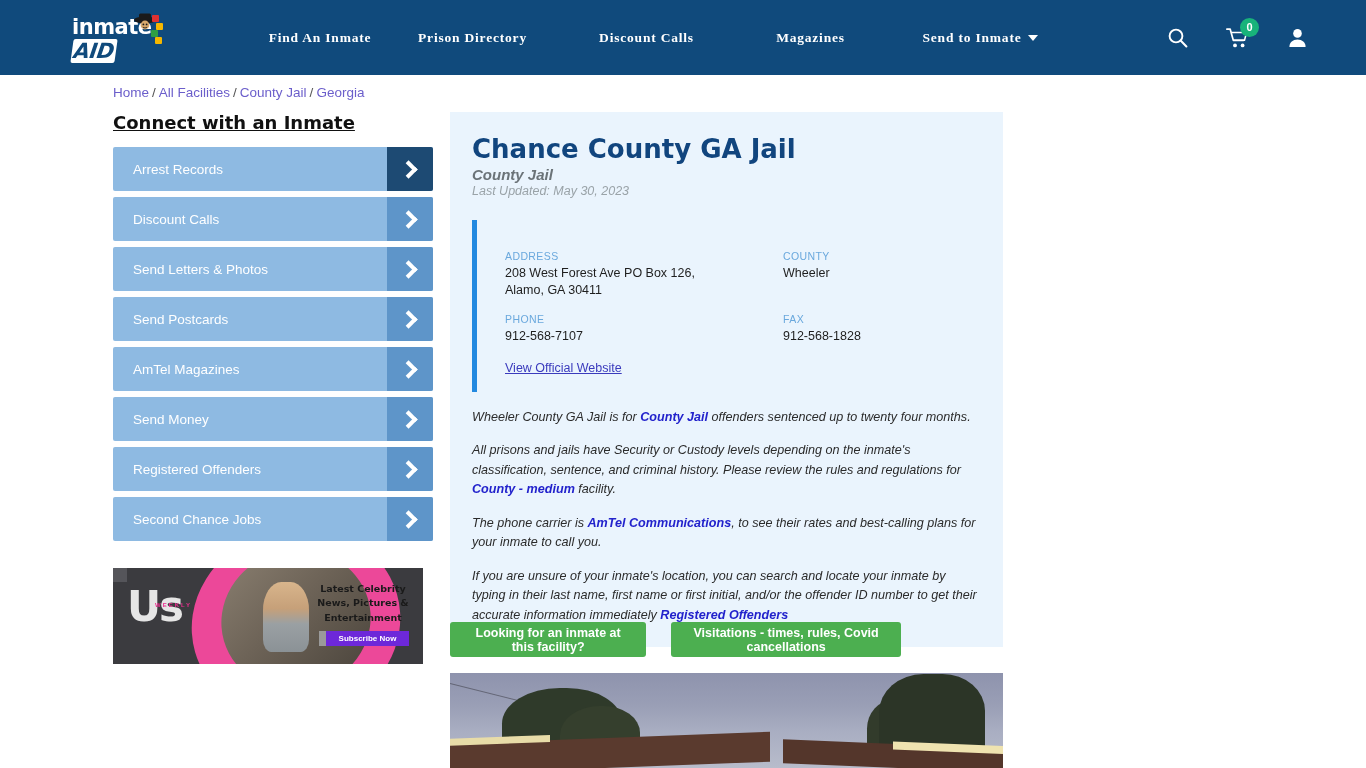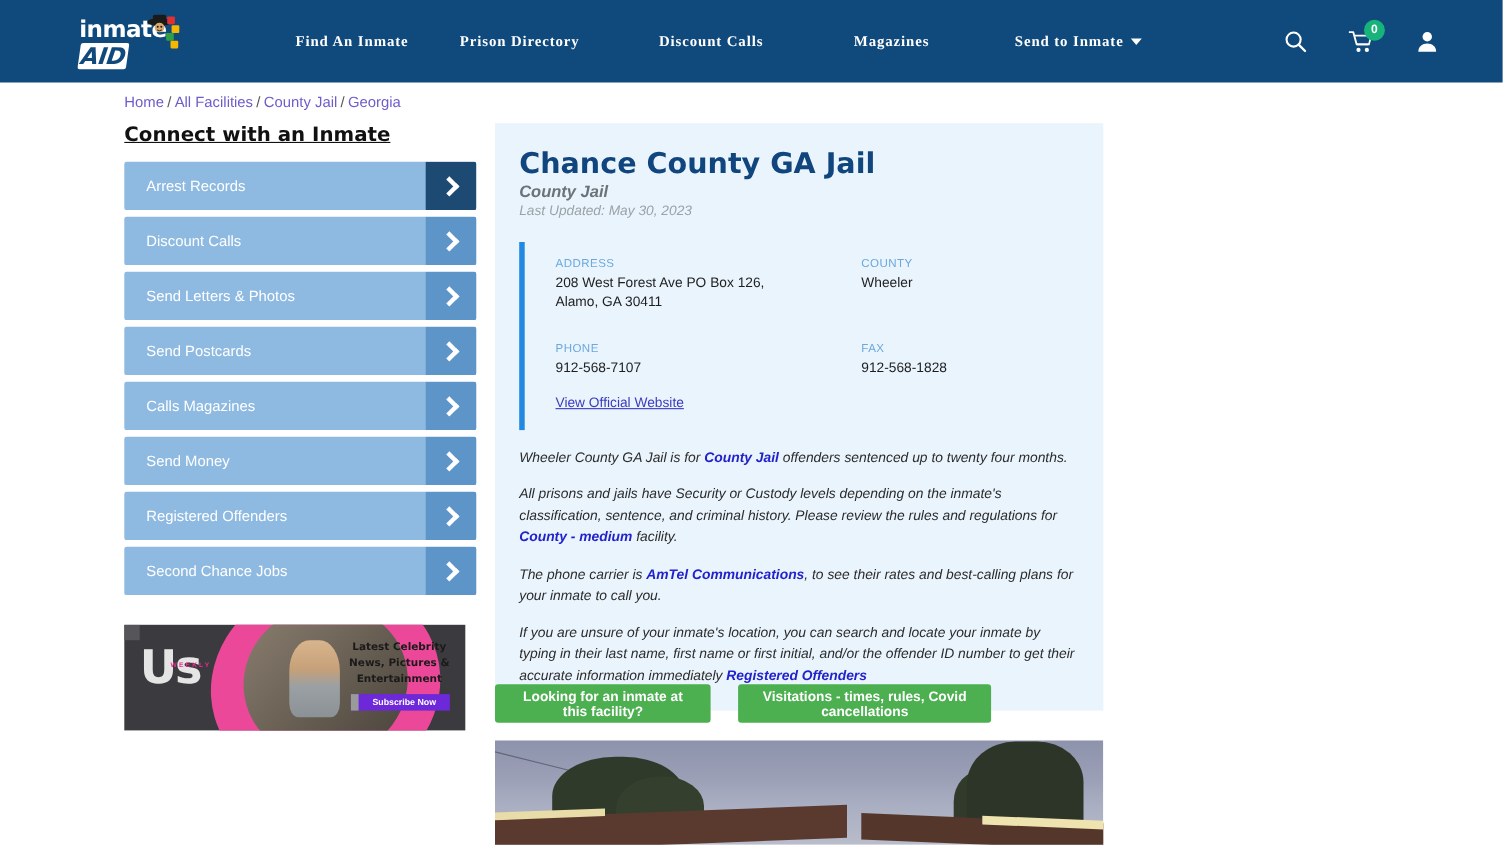--- a/index.html
+++ b/index.html
@@ -171,21 +171,22 @@
     margin: 0 0 22px 22px; font-size: 12.5px; font-style: italic;
     color: #9aa3a8;
   }
 
   .info-box {
     margin: 0 22px; border-left: 5px solid #2389e0;
     padding: 14px 0 16px 28px; min-height: 130px;
   }
   .info-grid {
     display: grid; grid-template-columns: 278px 1fr;
-    row-gap: 28px;
+    row-gap: 14px;
+    margin-top: 16px;
   }
   .info-label {
     font-size: 10.5px; color: #6aa8dd; letter-spacing: 0.4px;
     margin-bottom: 3px;
   }
   .info-value { font-size: 12.5px; color: #1e1e1e; line-height: 1.35; }
   .official-link {
     display: inline-block; margin-top: 16px;
     font-size: 12.5px; color: #3b3bbd; text-decoration: underline;
     cursor: pointer;
@@ -362,21 +363,21 @@
         <i class="chev"></i>
       </span>
   </div>
   <div class="side-btn">
     <span class="side-btn-label">Send Postcards</span>
     <span class="side-btn-arrow">
         <i class="chev"></i>
       </span>
   </div>
   <div class="side-btn">
-    <span class="side-btn-label">Calls Magazines</span>
+    <span class="side-btn-label">AmTel Magazines</span>
     <span class="side-btn-arrow">
         <i class="chev"></i>
       </span>
   </div>
   <div class="side-btn">
     <span class="side-btn-label">Send Money</span>
     <span class="side-btn-arrow">
         <i class="chev"></i>
       </span>
   </div>

